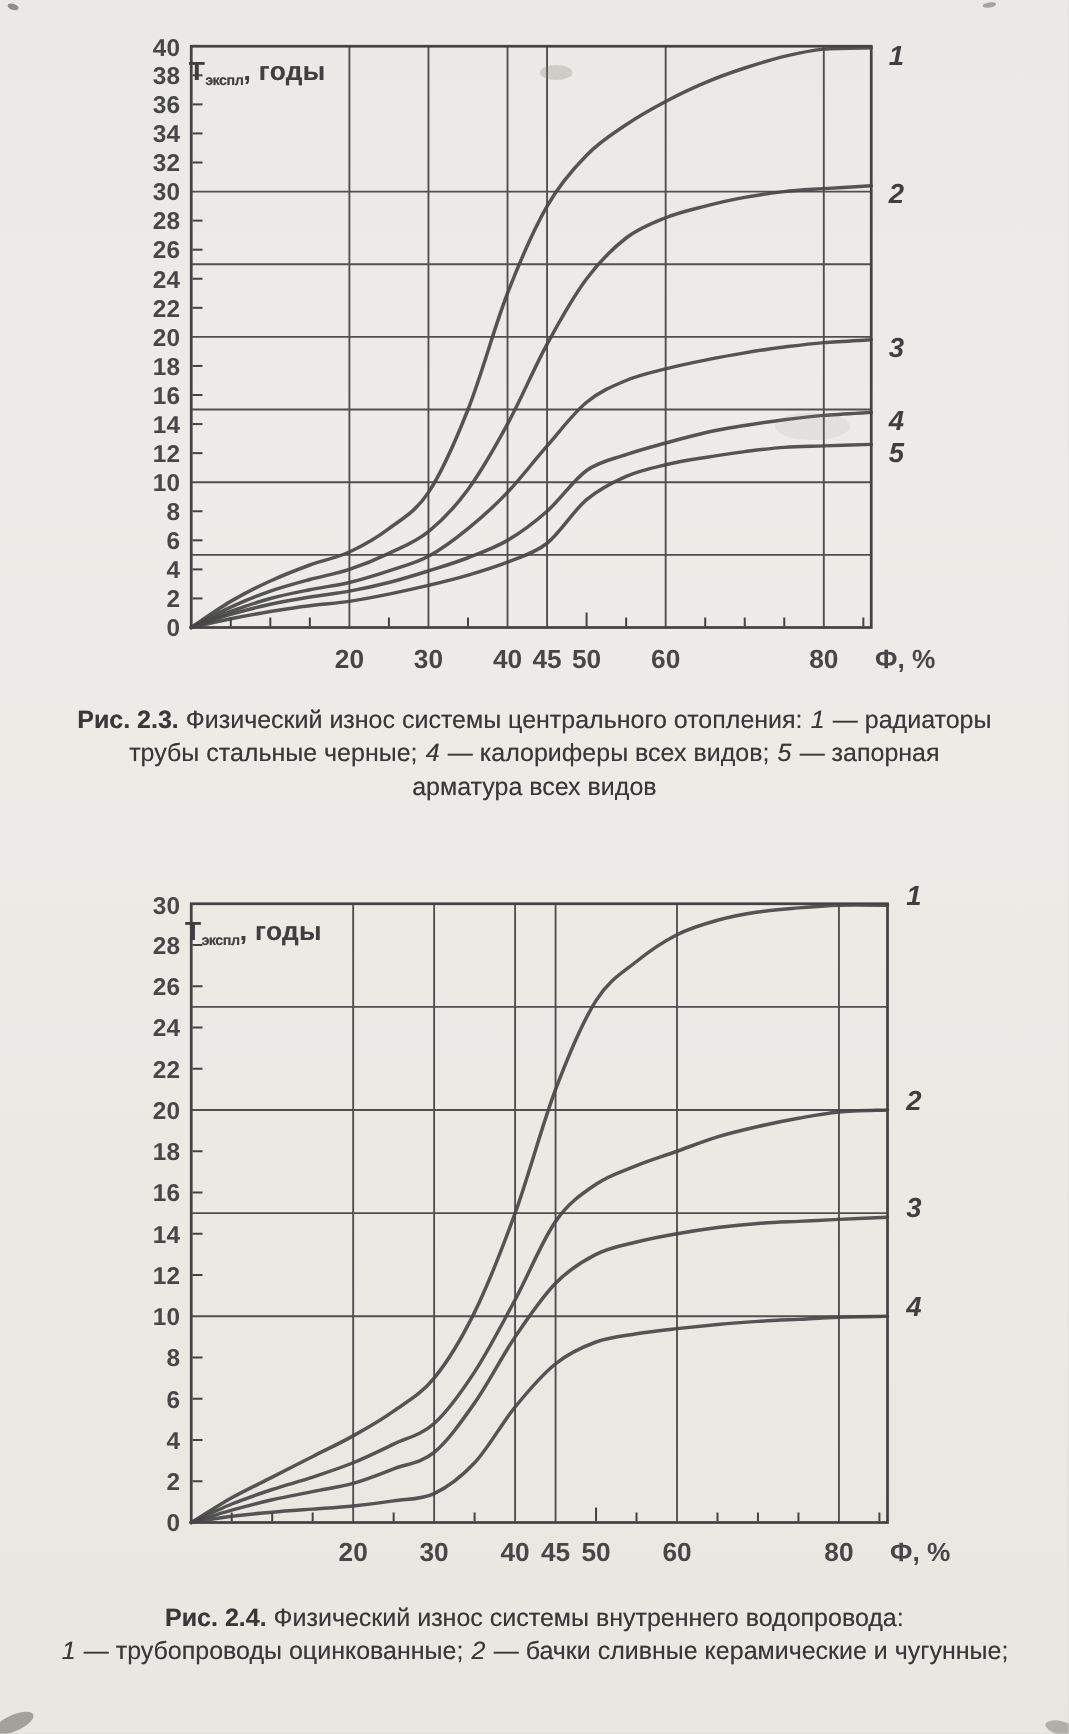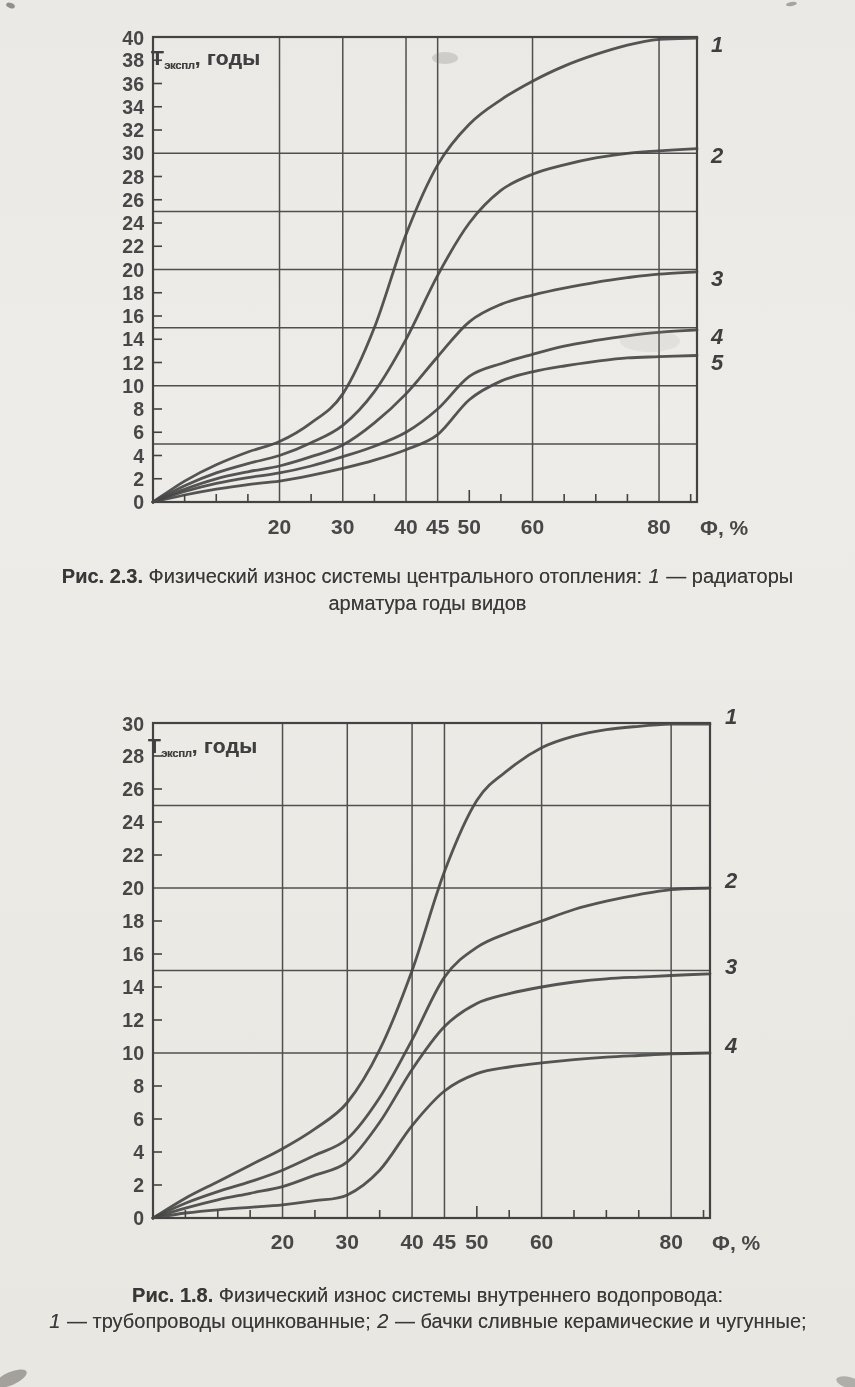--- a/index.html
+++ b/index.html
@@ -197,28 +197,29 @@
         <path d="M153.0,1218.0C158.4,1217.2 174.6,1214.4 185.4,1213.0C196.2,1211.7 207.0,1210.7 217.8,1209.8C228.6,1208.8 239.4,1208.1 250.2,1207.3C260.9,1206.5 271.7,1205.9 282.5,1204.8C293.3,1203.7 304.1,1202.3 314.9,1200.7C325.7,1199.0 336.5,1200.0 347.3,1194.9C358.1,1189.8 368.9,1181.7 379.7,1170.2C390.5,1158.6 401.3,1138.8 412.1,1125.6C422.9,1112.4 433.7,1099.6 444.5,1091.0C455.2,1082.3 466.0,1077.6 476.8,1073.6C487.6,1069.6 498.4,1068.8 509.2,1067.0C520.0,1065.2 530.8,1064.1 541.6,1062.9C552.4,1061.7 563.2,1060.6 574.0,1059.6C584.8,1058.6 595.6,1057.8 606.4,1057.1C617.2,1056.4 628.0,1056.0 638.8,1055.5C649.6,1054.9 659.3,1054.2 671.1,1053.8C683.0,1053.4 703.5,1053.1 710.0,1053.0" class="curve" stroke="#474747"></path>
         <text x="725" y="1053" class="serieslab">4</text>
       </g>
     </svg>
 
   <div class="axis-title" style="left:151px;top:2px;"><span>Т</span><sub>экспл</sub><span>, годы</span></div>
   <div class="unit-label" style="left:700px;top:516px;">Ф, %</div>
 
   <div class="caption" id="cap0" style="top:563px;">
       <span class="cl"><b>Рис. 2.3.</b> Физический износ системы центрального отопления: <i>1</i> — радиаторы</span>
-      <span class="cl">арматура годы видов</span>
+      <span class="cl">трубы стальные черные; <i>4</i> — калориферы всех видов; <i>5</i> — запорная</span>
+      <span class="cl">арматура всех видов</span>
     </div>
 
   <div class="axis-title" style="left:148px;top:690px;"><span>Т</span><sub>экспл</sub><span>, годы</span></div>
   <div class="unit-label" style="left:712px;top:1231px;">Ф, %</div>
 
   <div class="caption" id="cap1" style="top:1282px;line-height:26px;">
-      <span class="cl"><b>Рис. 1.8.</b> Физический износ системы внутреннего водопровода:</span>
+      <span class="cl"><b>Рис. 2.4.</b> Физический износ системы внутреннего водопровода:</span>
       <span class="cl"><i>1</i> — трубопроводы оцинкованные; <i>2</i> — бачки сливные керамические и чугунные;</span>
     </div>
 
   <div class="artifact a1"></div>
   <div class="artifact a2"></div>
   <div class="artifact a3"></div>
   <div class="artifact a4"></div>
   <div class="artifact a5"></div>
   <div class="artifact a6"></div>
 </div>

